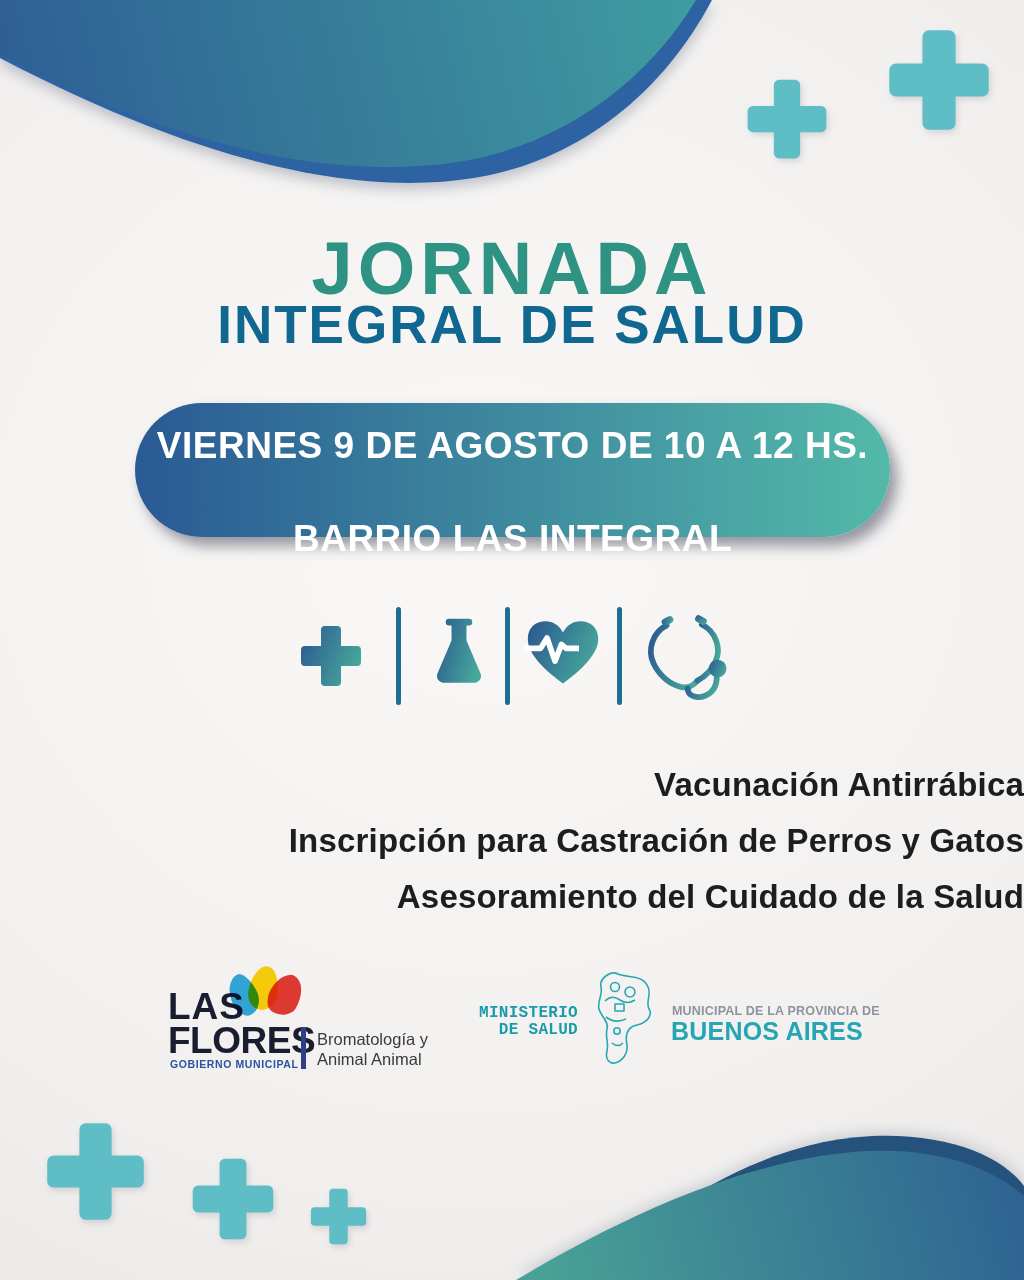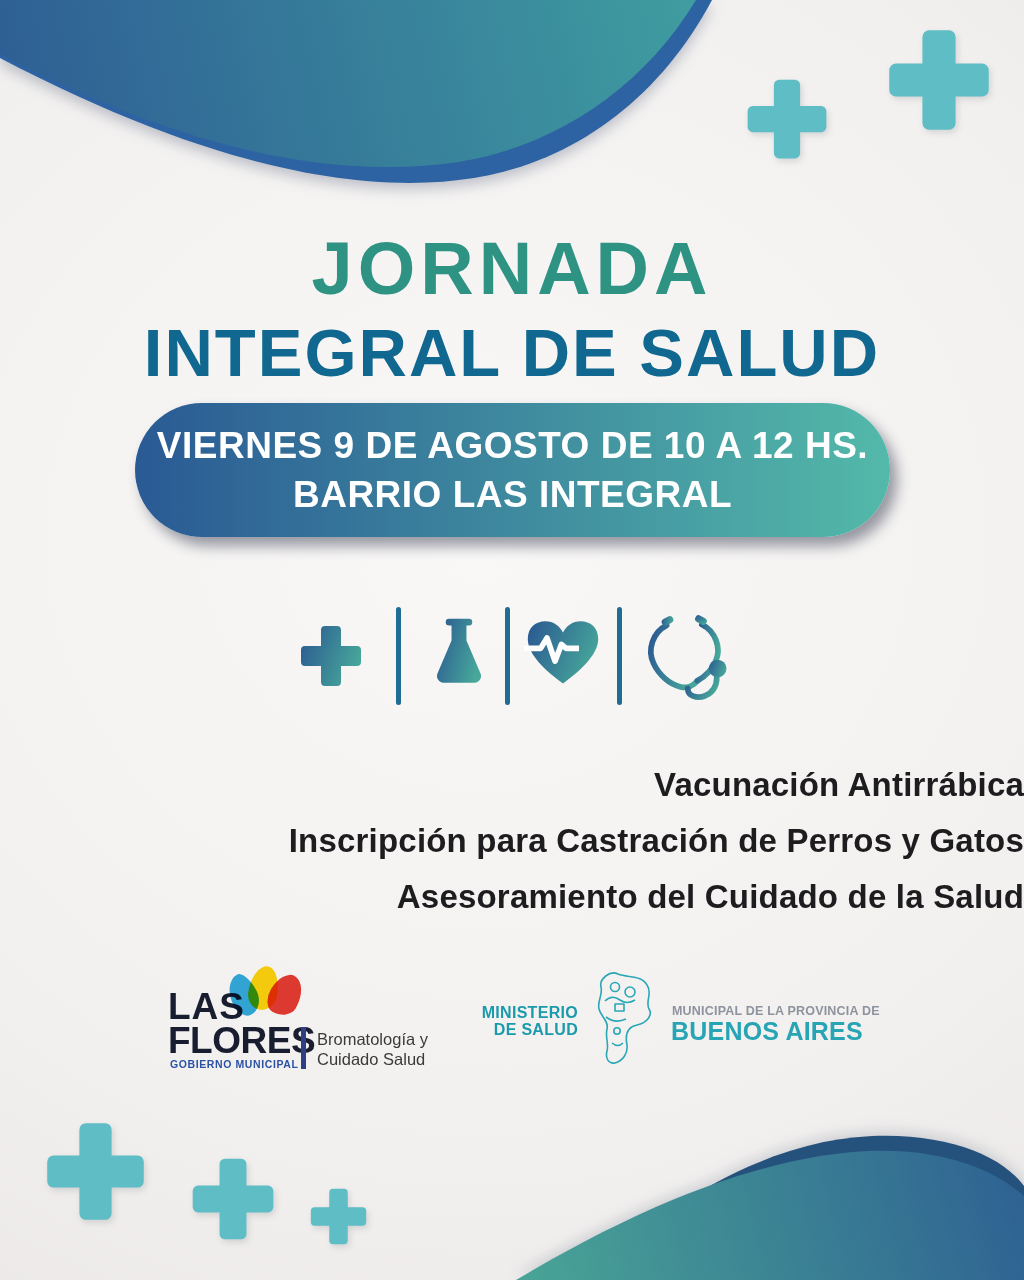--- a/index.html
+++ b/index.html
@@ -15,27 +15,27 @@
   .wave{position:absolute;left:0;top:0;width:1024px;height:1280px;pointer-events:none;}
   .wave-top{filter:drop-shadow(0 6px 7px rgba(40,55,90,.28));}
   .wave-bottom{filter:drop-shadow(0 -4px 7px rgba(40,55,90,.18));}
   
   .deco-cross{position:absolute;filter:drop-shadow(2px 3px 3px rgba(30,40,60,.14));}
   .deco-cross path{fill:var(--deco_cross,#5ebdc5);}
   
   .title1{position:absolute;left:0;top:226px;width:1024px;text-align:center;
     font-weight:800;font-size:74px;letter-spacing:5px;color:var(--title_teal,#2f9383);}
   .title2{position:absolute;left:0;top:294px;width:1024px;text-align:center;
-    font-weight:800;font-size:67px;letter-spacing:2px;color:var(--title_blue,#10678f);margin-top:20px;}
+    font-weight:800;font-size:53px;letter-spacing:2px;color:var(--title_blue,#10678f);}
   
   .pill{position:absolute;left:135px;top:403px;width:755px;height:134px;border-radius:67px;
     background:linear-gradient(90deg,var(--pill_gradient_start,#2a5a94),var(--pill_gradient_end,#53b9a9));
     box-shadow:7px 9px 14px rgba(30,35,60,.45);
     display:flex;flex-direction:column;align-items:center;justify-content:center;}
-  .pill div{color:#ffffff;font-weight:800;font-size:37px;letter-spacing:.5px;line-height:49px;text-align:center;}
+  .pill div{color:#ffffff;font-weight:800;font-size:37px;letter-spacing:.5px;line-height:49px;text-align:center;margin-top:44px;}
   
   .divider{position:absolute;width:5px;height:98px;top:607px;border-radius:3px;background:#1e6e93;}
   
   .service{position:absolute;left:0;width:1024px;text-align:right;
     font-weight:700;font-size:33px;color:#1d1d1f;letter-spacing:.2px;}
   
   .lf-las{position:absolute;left:168px;top:986px;font-size:37px;font-weight:800;letter-spacing:1px;color:var(--las_flores_navy,#181d30);}
   .lf-flores{position:absolute;left:168px;top:1020px;font-size:37px;font-weight:800;letter-spacing:-.5px;color:var(--las_flores_navy,#181d30);}
   .lf-flower{position:absolute;left:230px;top:966px;width:78px;height:58px;}
   .petal{position:absolute;mix-blend-mode:multiply;opacity:.95;}
@@ -44,21 +44,21 @@
   .petal-yellow{left:19px;top:0;width:29px;height:44px;background:#ffd300;transform:rotate(8deg);
     border-radius:55% 45% 50% 50% / 65% 60% 40% 35%;}
   .petal-red{left:40px;top:8px;width:31px;height:42px;background:#e63128;transform:rotate(30deg);
     border-radius:45% 55% 60% 40% / 55% 65% 35% 45%;}
   .lf-bar{position:absolute;left:301px;top:1027px;width:5px;height:42px;background:#2e3f85;}
   .lf-gob{position:absolute;left:170px;top:1058px;width:135px;text-align:left;
     font-size:10.5px;font-weight:700;letter-spacing:.6px;color:#2b51a5;}
   .lf-dept{position:absolute;left:317px;top:1029px;font-size:16.5px;font-weight:400;line-height:20px;color:#3a3a3a;}
   
   .min-name{position:absolute;left:462px;top:1005px;width:116px;text-align:right;
-    font-size:16px;font-weight:800;line-height:16.5px;letter-spacing:.3px;color:var(--ministerio_teal,#1b9aac);}
+    font-size:16px;font-weight:800;line-height:16.5px;letter-spacing:.3px;color:var(--ministerio_teal,#1b9aac);font-family:Liberation Mono, monospace;}
   .ba-emblem{position:absolute;left:588px;top:971px;}
   .gov-small{position:absolute;left:672px;top:1004px;font-size:12.5px;font-weight:700;letter-spacing:.2px;color:#8d939e;}
   .gov-big{position:absolute;left:671px;top:1017px;font-size:25px;font-weight:800;letter-spacing:.2px;color:var(--buenos_aires_teal,#28a5b4);}
 </style>
 </head>
 <body>
 
 <div class="poster">
 
   <svg width="0" height="0" style="position:absolute" aria-hidden="true">
@@ -130,21 +130,21 @@
   <div class="lf-flower">
     <div class="petal petal-cyan"></div>
     <div class="petal petal-yellow"></div>
     <div class="petal petal-red"></div>
   </div>
   <div class="lf-flores">FLORES</div>
   <div class="lf-bar"></div>
   <div class="lf-gob">GOBIERNO MUNICIPAL</div>
   <div class="lf-dept">
     <div>Bromatología y</div>
-    <div>Cuidado Salud</div>
+    <div>Animal Animal</div>
   </div>
 
   <div class="min-name">
     <div>MINISTERIO</div>
     <div>DE SALUD</div>
   </div>
   <svg class="ba-emblem" width="70" height="100" viewBox="0 0 70 100">
     <g fill="none" stroke="#2aa7b5" stroke-width="1.6" stroke-linejoin="round">
       <path d="M30 3 C40 7 54 4 59 14 C65 22 57 30 61 38 C65 44 59 52 49 54 C39 56 37 64 39 74 C40 82 35 90 27 92 C21 93 17 88 19 80 C21 72 17 66 19 58 C21 50 13 46 11 38 C9 30 15 24 13 16 C11 8 22 -1 30 3 Z"></path>
       <circle cx="27" cy="16" r="4.5"></circle>

